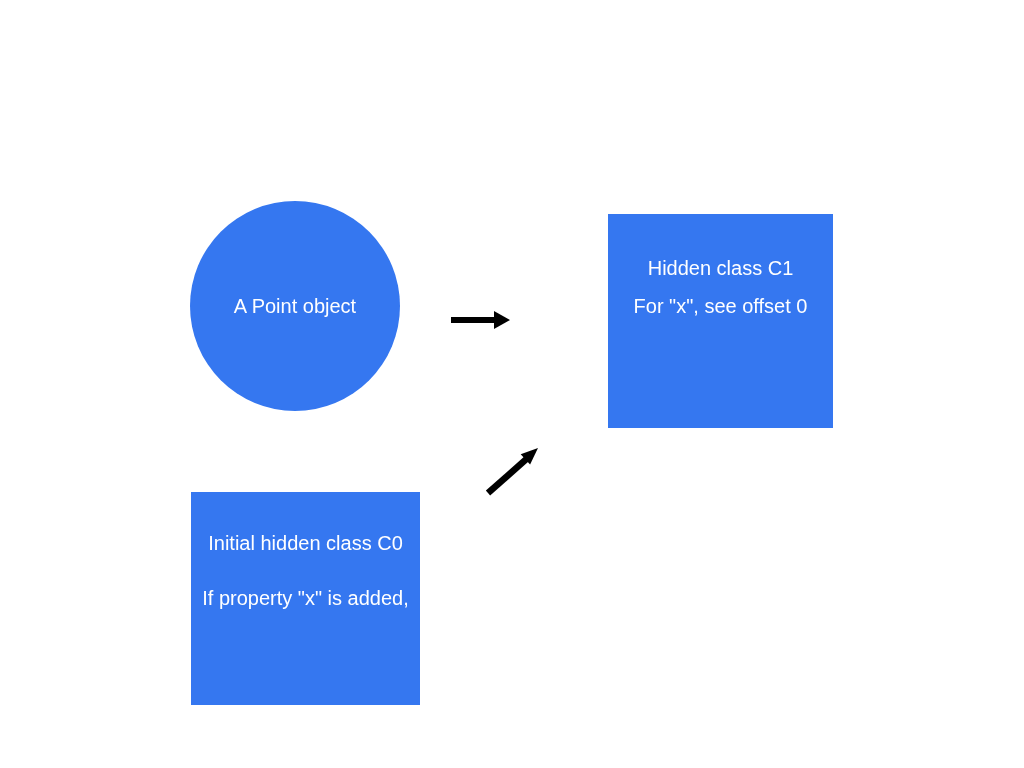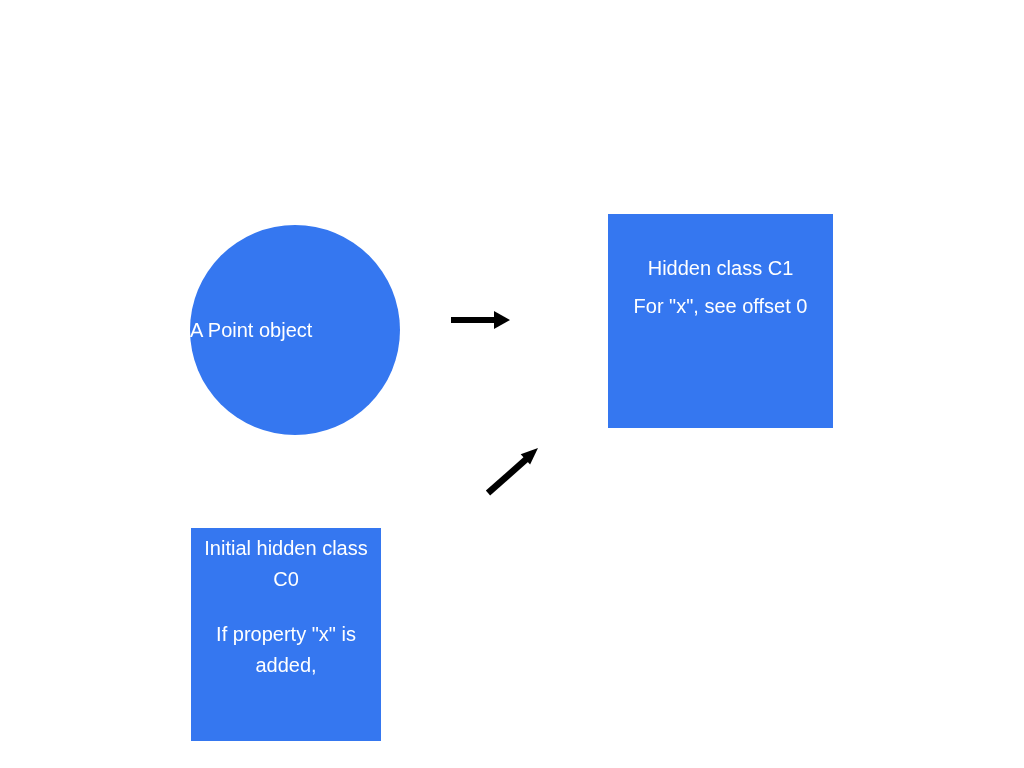--- a/index.html
+++ b/index.html
@@ -19,42 +19,42 @@
   .node {
     position: absolute;
     background: #3577f0;
     color: #ffffff;
     font-size: 20px;
     box-sizing: border-box;
     text-align: center;
   }
   .circle-node {
     left: 190px;
-    top: 225px;
+    top: 201px;
     width: 210px;
     height: 210px;
     border-radius: 50%;
     display: flex;
     align-items: center;
-    justify-content: flex-start;
+    justify-content: center;
   }
   .rect-c1 {
     left: 608px;
     top: 214px;
     width: 225px;
     height: 214px;
     padding-top: 35px;
     line-height: 38px;
   }
   .rect-c0 {
     left: 191px;
-    top: 528px;
-    width: 190px;
+    top: 492px;
+    width: 229px;
     height: 213px;
-    padding-top: 5px;
+    padding-top: 36px;
     line-height: 31px;
   }
   .rect-c0 .c0-title {
     margin-bottom: 24px;
   }
   .arrow {
     position: absolute;
     display: block;
   }
   .arrow-horizontal {

